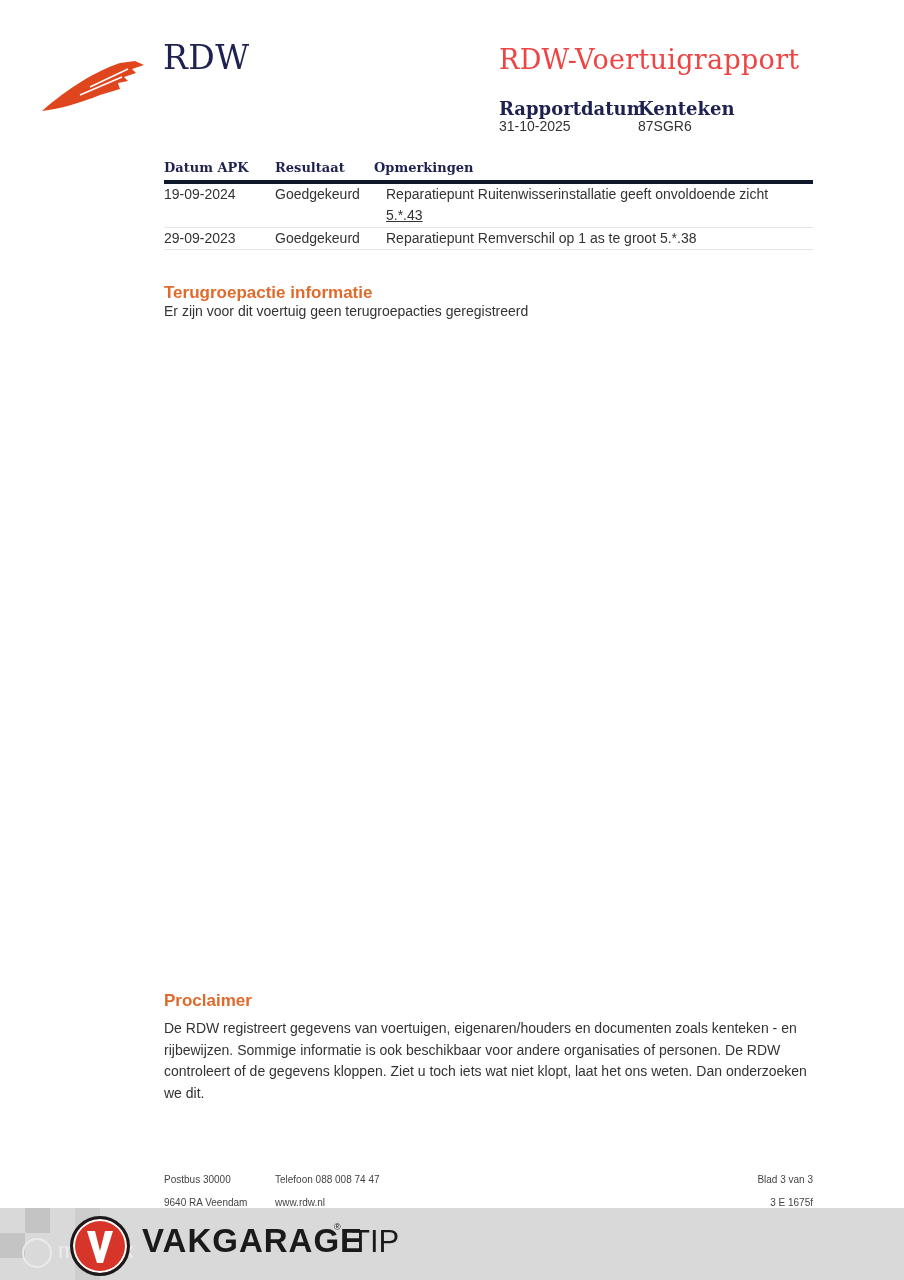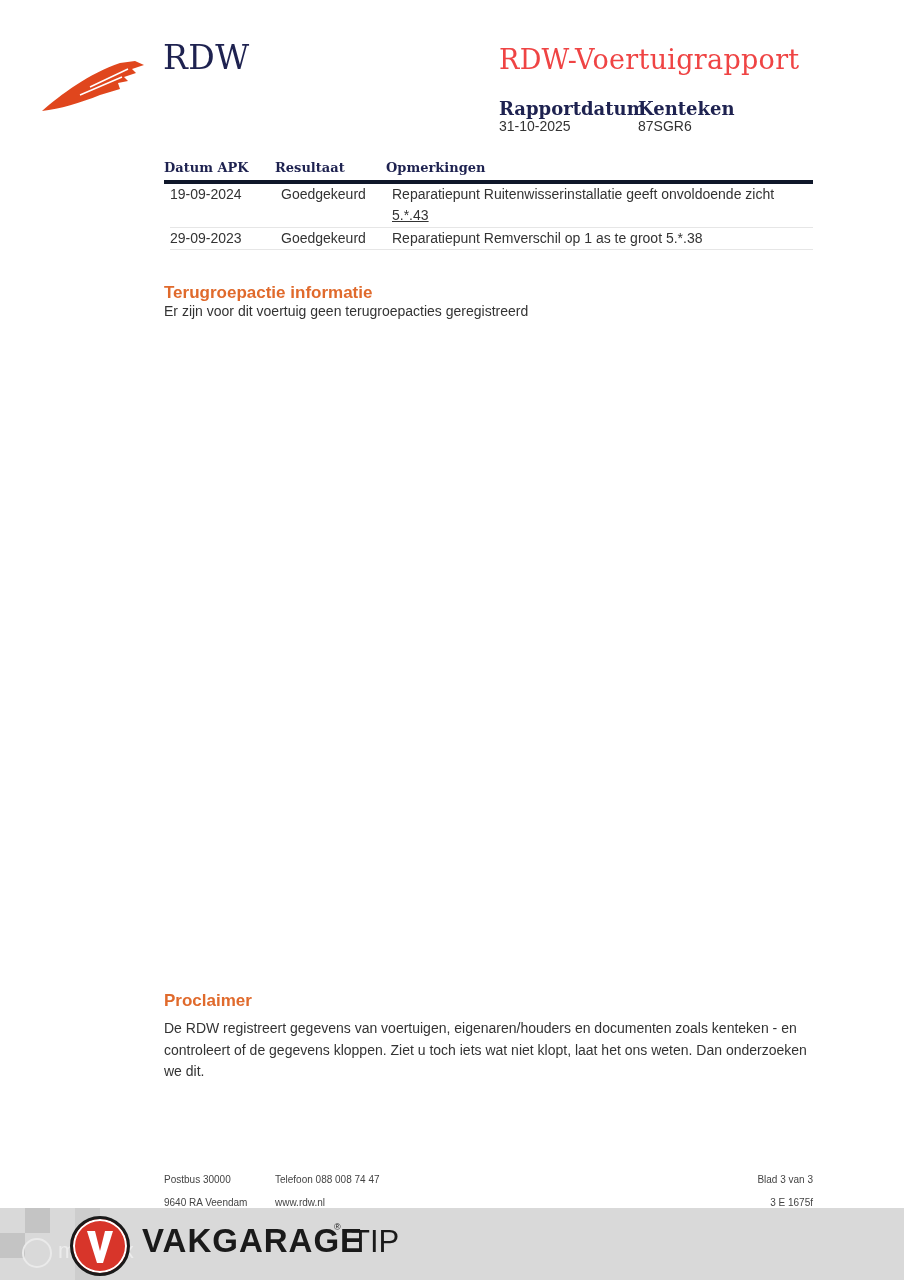--- a/index.html
+++ b/index.html
@@ -6,21 +6,21 @@
   body { width:904px; height:1280px; position:relative; background:#ffffff; overflow:hidden;
          font-family:"Liberation Sans", sans-serif; color:#2b2b2b; }
   .abs { position:absolute; }
   .logo-text { left:163px; top:38px; font-size:33px; color:#1e2250; letter-spacing:0.5px; font-family:"DejaVu Serif", serif; }
   .title { left:499px; top:44px; font-size:27px; color:#ef4444; font-family:"DejaVu Serif", serif; letter-spacing:0.3px; }
   .meta-label { font-family:"DejaVu Serif", serif; font-weight:bold; font-size:18px; color:#1e2250; top:98px; }
   .meta-val { font-size:14px; color:#333; top:118px; }
   .tbl { left:164px; top:160px; width:649px; }
   .th-row { height:20px; border-bottom:4px solid #0f172a; position:relative;text-align:right; }
   .th { position:absolute; top:0; font-family:"DejaVu Serif", serif; font-weight:bold; font-size:13px; color:#1e2250; }
-  .tr { position:relative; border-bottom:1px solid #e6e6e6; font-size:14px; color:#333;margin-left:6px; }
+  .tr { position:relative; border-bottom:1px solid #e6e6e6; font-size:14px; color:#333; }
   .td { position:absolute; top:0; line-height:21px; }
   .section-title { font-family:Liberation Sans, sans-serif; font-weight:bold; font-size:17px; color:#e06a2c; }
   .para { font-size:14px; color:#333; line-height:21.5px; }
   .foot { font-size:10px; color:#444; }
   .bottom-bar { left:0; top:1208px; width:904px; height:72px; background:#d9d9d9; }
 </style>
 </head>
 <body>
 
 <div class="abs" style="left:40px;top:55px;width:110px;height:60px;">
@@ -34,41 +34,42 @@
 <div class="abs title">RDW-Voertuigrapport</div>
 <div class="abs meta-label" style="left:499px;">Rapportdatum</div>
 <div class="abs meta-val" style="left:499px;">31-10-2025</div>
 <div class="abs meta-label" style="left:638px;">Kenteken</div>
 <div class="abs meta-val" style="left:638px;">87SGR6</div>
 
 <div class="abs tbl">
   <div class="th-row">
     <span class="th" style="left:0;">Datum APK</span>
     <span class="th" style="left:111px;">Resultaat</span>
-    <span class="th" style="left:222px;">Opmerkingen</span>
+    <span class="th" style="left:210px;">Opmerkingen</span>
   </div>
   <div class="tr" style="height:43px;">
     <span class="td" style="left:0;">19-09-2024</span>
     <span class="td" style="left:111px;">Goedgekeurd</span>
     <span class="td" style="left:222px;">Reparatiepunt Ruitenwisserinstallatie geeft onvoldoende zicht</span>
     <span class="td" style="left:222px;top:21px;text-decoration:underline;">5.*.43</span>
   </div>
   <div class="tr" style="height:21px;">
     <span class="td" style="left:0;">29-09-2023</span>
     <span class="td" style="left:111px;">Goedgekeurd</span>
     <span class="td" style="left:222px;">Reparatiepunt Remverschil op 1 as te groot 5.*.38</span>
   </div>
 </div>
 
 <div class="abs section-title" style="left:164px;top:283px;">Terugroepactie informatie</div>
 <div class="abs para" style="left:164px;top:301px;">Er zijn voor dit voertuig geen terugroepacties geregistreerd</div>
 
 <div class="abs section-title" style="left:164px;top:991px;">Proclaimer</div>
 <div class="abs para" style="left:164px;top:1018px;width:660px;">
   <div>De RDW registreert gegevens van voertuigen, eigenaren/houders en documenten zoals kenteken - en</div>
+  <div>rijbewijzen. Sommige informatie is ook beschikbaar voor andere organisaties of personen. De RDW</div>
   <div>controleert of de gegevens kloppen. Ziet u toch iets wat niet klopt, laat het ons weten. Dan onderzoeken</div>
   <div>we dit.</div>
 </div>
 
 <div class="abs foot" style="left:164px;top:1174px;">Postbus 30000</div>
 <div class="abs foot" style="left:275px;top:1174px;">Telefoon 088 008 74 47</div>
 <div class="abs foot" style="right:91px;top:1174px;">Blad 3 van 3</div>
 <div class="abs foot" style="left:164px;top:1197px;">9640 RA Veendam</div>
 <div class="abs foot" style="left:275px;top:1197px;">www.rdw.nl</div>
 <div class="abs foot" style="right:91px;top:1197px;">3 E 1675f</div>

